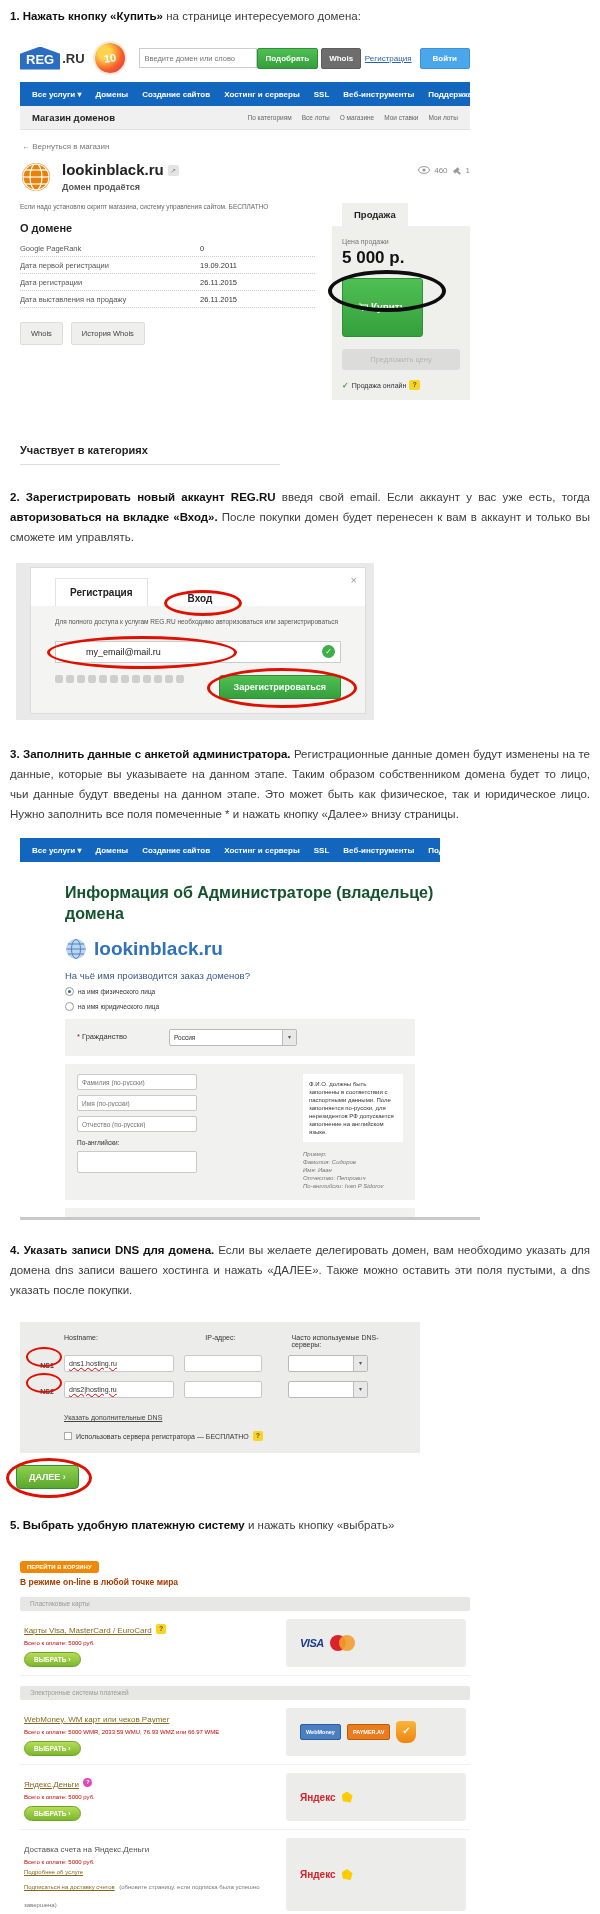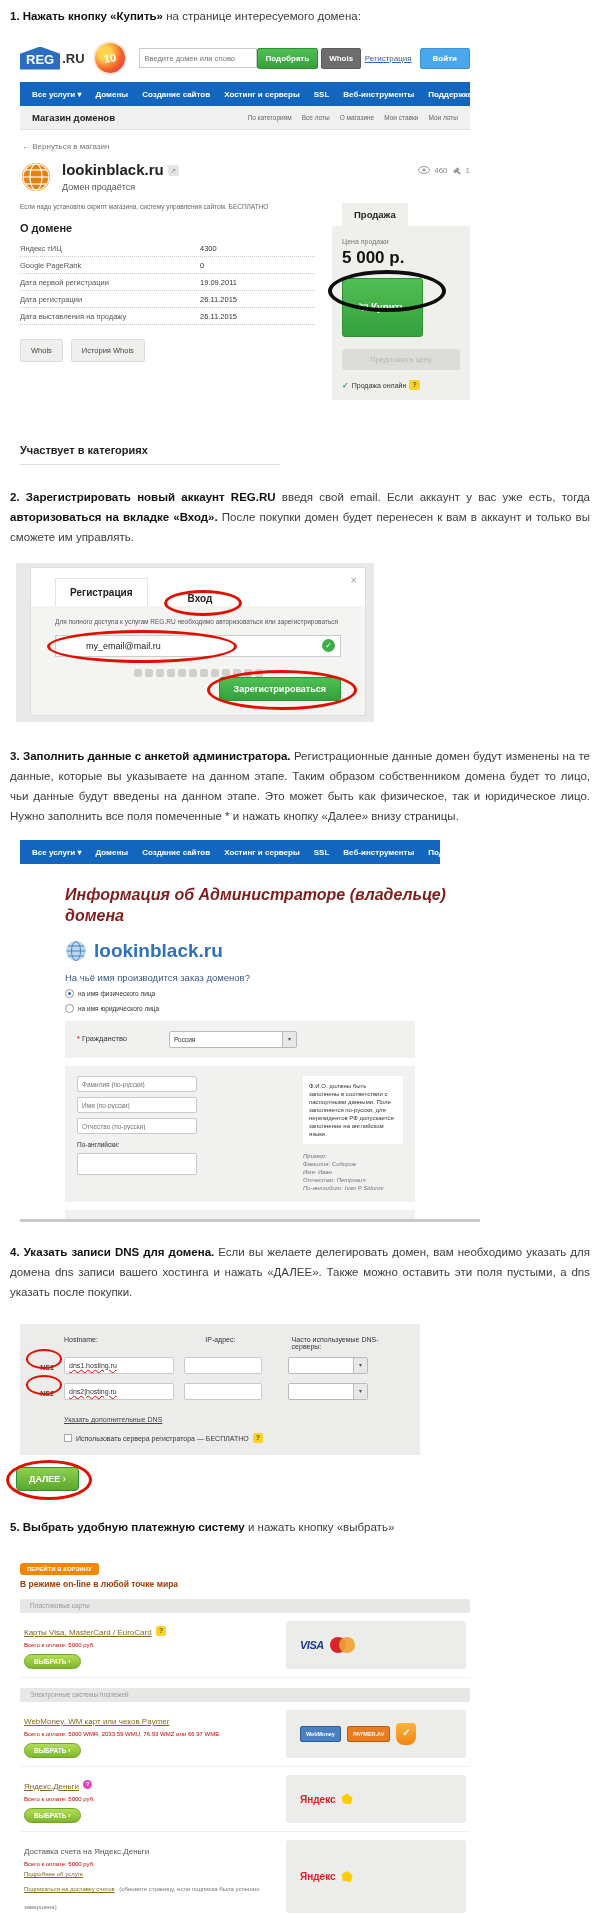--- a/index.html
+++ b/index.html
@@ -36,21 +36,21 @@
   .mainnav span.item { color:#fff; font-size:8px; font-weight:bold; cursor:pointer; }
   .subnav { background:#f0f0f0; border-bottom:1px solid #e0e0e0; display:flex; align-items:center; height:24px; padding:0 12px; }
   .subnav .title { font-size:9.5px; font-weight:bold; color:#222; }
   .subnav .links { margin-left:auto; display:flex; gap:10px; }
   .subnav .links span { font-size:6.5px; color:#666; cursor:pointer; }
   .backrow { margin:12px 0 0 2px; font-size:8px; color:#777; cursor:pointer; }
   .domainrow { display:flex; align-items:flex-start; margin-top:10px; }
   .globe-orange { width:32px; height:32px; flex:0 0 32px; }
   .dname { font-size:15px; font-weight:bold; color:#222; }
   .extbox { display:inline-block; width:11px; height:11px; background:#e4e4e4; color:#888; font-size:7px; text-align:center; line-height:11px; border-radius:2px; vertical-align:2px; margin-left:4px; cursor:pointer; }
-  .dstatus { font-size:9px; color:#555; margin-top:3px; }
+  .dstatus { font-size:9px; color:#555; margin-top:3px;font-weight:bold; }
   .dstats { margin-left:auto; display:flex; align-items:center; gap:4px; font-size:8px; color:#888; padding-top:4px; }
   .s1-main { position:relative; margin-top:10px; min-height:225px; }
   .s1-left { width:300px; }
   .promo { font-size:6.5px; color:#666; }
   .about-title { font-size:11px; font-weight:bold; color:#222; margin:12px 0 6px; }
   .about-table { width:295px; }
   .about-row { display:flex; border-bottom:1px dotted #ccc; padding:4px 0 3px; }
   .about-row .lbl { width:180px; font-size:7.5px; color:#555; }
   .about-row .val { font-size:7.5px; color:#333; }
   .whois-btns { margin-top:14px; display:flex; gap:8px; }
@@ -70,33 +70,33 @@
   
   .shot2 { width:358px; margin:16px 0 0 16px; background:#e9e9e9; padding:4px 8px 6px 14px; position:relative; }
   .modal { background:#fff; border:1px solid #dcdcdc; position:relative; }
   .modal-close { position:absolute; top:6px; right:8px; color:#999; font-size:11px; cursor:pointer; }
   .tabs { display:flex; align-items:flex-end; padding:10px 0 0 24px; gap:26px; background:#fff; }
   .tab { font-size:10px; font-weight:bold; color:#222; padding:8px 14px; cursor:pointer; }
   .tab.active { border:1px solid #e3e3e3; border-bottom:none; background:#fff; }
   .tab-login-wrap { position:relative;margin-top:8px; }
   .modal-body { background:#f4f4f2; padding:12px 24px 14px; }
   .modal-info { font-size:6.5px; color:#555; }
-  .email-wrap { position:relative; margin-top:10px; width:100%; }
+  .email-wrap { position:relative; margin-top:16px; width:100%; }
   .email-field { width:100%; height:22px; border:1px solid #ccc; font-size:9px; padding:0 20px 0 30px; color:#222; font-family:"Liberation Sans",sans-serif; }
   .email-check { position:absolute; right:6px; top:4px; width:13px; height:13px; background:#3fae49; color:#fff; border-radius:50%; font-size:8px; line-height:13px; text-align:center; }
-  .modal-actions { display:flex; align-items:center; margin-top:12px;flex-direction:column; }
+  .modal-actions { display:flex; margin-top:12px; }
   .socials { display:flex; gap:3px; }
   .soc { width:8px; height:8px; background:#cfcfcd; border-radius:2px; display:inline-block; }
   .regbtn-wrap { position:relative; margin-left:auto; }
   .register-btn { font-size:9px; padding:6px 14px; }
 
   
   .shot3 { width:460px; margin:14px 0 0 20px; max-height:382px; overflow:hidden; border-bottom:3px solid #c9c9c9; }
   .nav3 { width:420px; overflow:hidden; }
-  .s3-title { font-size:16px; line-height:21px; font-weight:bold; color:#7f1d1d; margin:20px 0 0 45px;font-style:italic; }
+  .s3-title { font-size:16px; line-height:21px; font-weight:bold; color:#14532d; margin:20px 0 0 45px; }
   .s3-domainrow { display:flex; align-items:center; gap:7px; margin:14px 0 0 45px; }
   .s3-domain { font-size:19px; color:#2f71bd; font-weight:bold; }
   .s3-question { font-size:9.5px; color:#3a5a86; margin:10px 0 0 45px; }
   .radio-row { display:flex; align-items:center; gap:4px; margin:6px 0 0 45px; font-size:6.5px; color:#333; }
   .radio { width:9px; height:9px; border:1px solid #999; border-radius:50%; background:#fff; display:inline-block; position:relative; cursor:pointer; }
   .radio.sel::after { content:""; position:absolute; left:2px; top:2px; width:3px; height:3px; background:#2a64ad; border-radius:50%; }
   .formbox { background:#f1f1f0; margin:8px 0 6px 45px; width:350px; padding:10px 12px; display:flex; }
   .fb-label { width:92px; font-size:7.5px; color:#333; padding-top:3px; }
   .red-star { color:#c00; }
   .fb-fields { width:128px; display:flex; flex-direction:column; gap:5px; }
@@ -219,24 +219,20 @@
         </svg>
       <span>1</span>
     </span>
   </div>
   <div class="s1-main">
     <div class="s1-left">
       <div class="promo">Если надо установлю скрипт магазина, систему управления сайтом. БЕСПЛАТНО</div>
       <div class="about-title">О домене</div>
       <div class="about-table">
         <div class="about-row">
-            <span class="lbl">Яндекс тИЦ</span>
-            <span class="val">4300</span>
-          </div>
-        <div class="about-row">
             <span class="lbl">Google PageRank</span>
             <span class="val">0</span>
           </div>
         <div class="about-row">
             <span class="lbl">Дата первой регистрации</span>
             <span class="val">19.09.2011</span>
           </div>
         <div class="about-row">
             <span class="lbl">Дата регистрации</span>
             <span class="val">26.11.2015</span>

